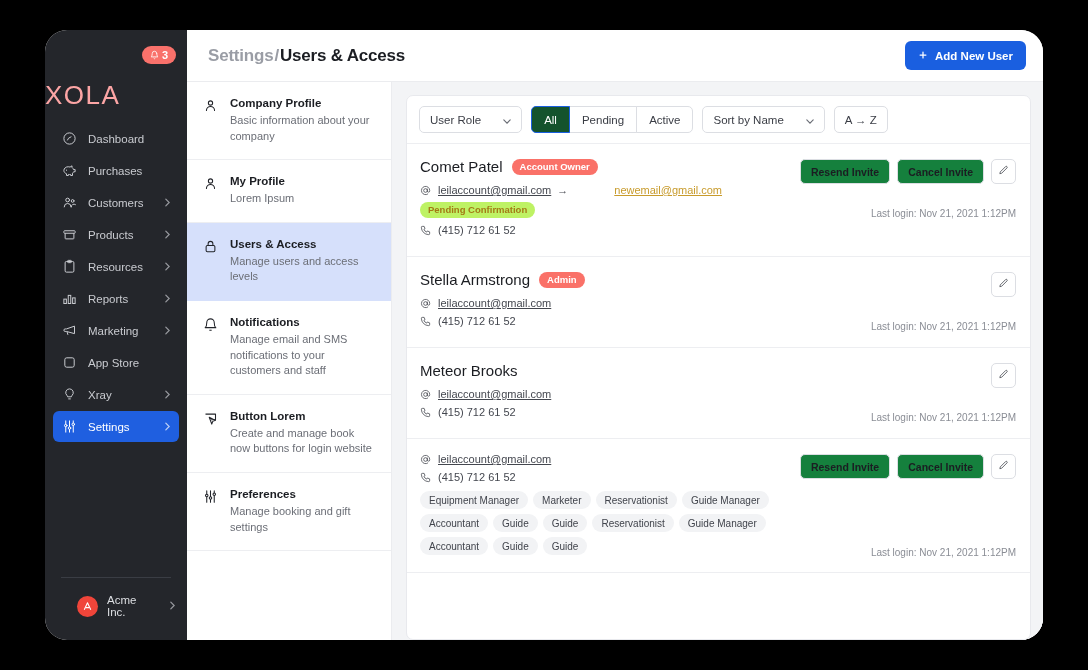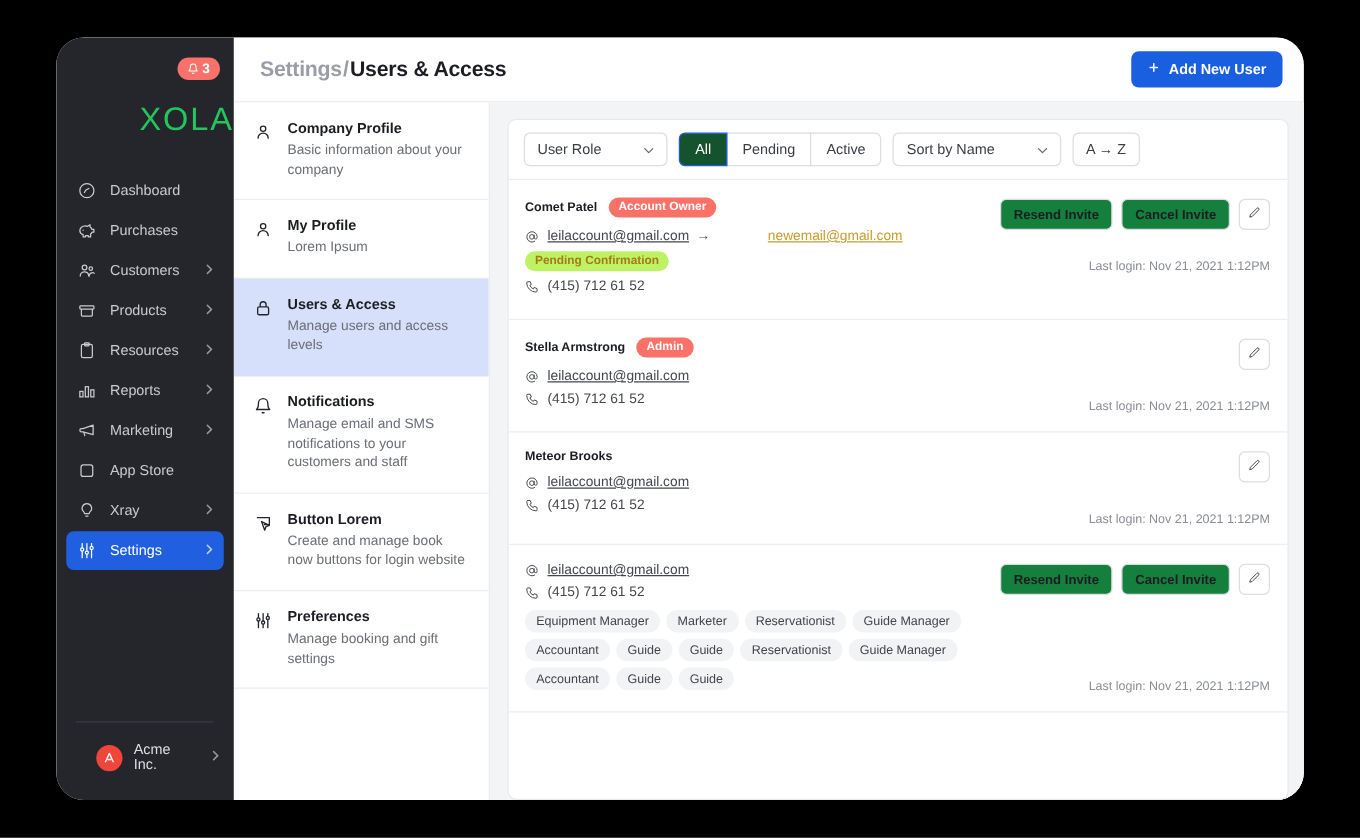--- a/index.html
+++ b/index.html
@@ -39,27 +39,27 @@
     color: #fff;
     border-radius: 10px;
     height: 18px;
     padding: 0 8px;
     display: flex; align-items: center; gap: 3px;
     font-size: 11px; font-weight: 600;
     line-height: 1;
   }
   .notif-badge svg { display:block; }
   .brand {
-    color: #22c55e;
+    color: #fca5a5;
     font-size: 26px;
     letter-spacing: 1.5px;
     font-weight: 300;
-    text-align: right;
+    text-align: left;
     margin-top: 50px;
-    margin-bottom: 26px;
+    margin-bottom: 12px;
     font-family: "Liberation Sans", sans-serif;
   }
   .nav-list { padding: 0 8px; }
   .nav-item {
     display: flex;
     align-items: center;
     gap: 11px;
     height: 31px;
     padding: 0 8px;
     border-radius: 6px;
@@ -180,21 +180,21 @@
     border-radius: 5px;
     background: #fff;
     display: flex; align-items: center;
     font-size: 11.5px;
     color: #3A3D45;
     padding: 0 10px;
     cursor: pointer;
     font-family: "Liberation Sans", sans-serif;
     white-space: nowrap;
   }
-  .ctl.select { justify-content: space-between; gap: 34px; }
+  .ctl.select { justify-content: space-between; gap: 22px; }
   .seg-group { display: flex; }
   .seg {
     height: 27px;
     border: 1px solid #DCDEE3;
     background:#fff;
     font-size: 11.5px;
     color:#3A3D45;
     padding: 0 12px;
     display:flex; align-items:center;
     cursor:pointer;
@@ -207,21 +207,21 @@
 
   
   .user-row {
     display: flex;
     padding: 14px 14px 14px 13px;
     border-bottom: 1px solid #EDEEF1;
     align-items: flex-start;
   }
   .user-left { flex: 1 1 auto; min-width: 0; }
   .user-name-line { display:flex; align-items:center; gap:9px; margin-bottom: 9px; }
-  .user-name { font-size: 10px; font-weight: 700; color:#1B1D22; }
+  .user-name { font-size: 15px; font-weight: 400; color:#1B1D22; }
   .pill {
     border-radius: 9px;
     height: 16px;
     padding: 0 8px;
     display: inline-flex; align-items: center;
     font-size: 9.5px;
     font-weight: 600;
     line-height: 1;
   }
   .pill.red { background:#FA7168; color:#fff; }

